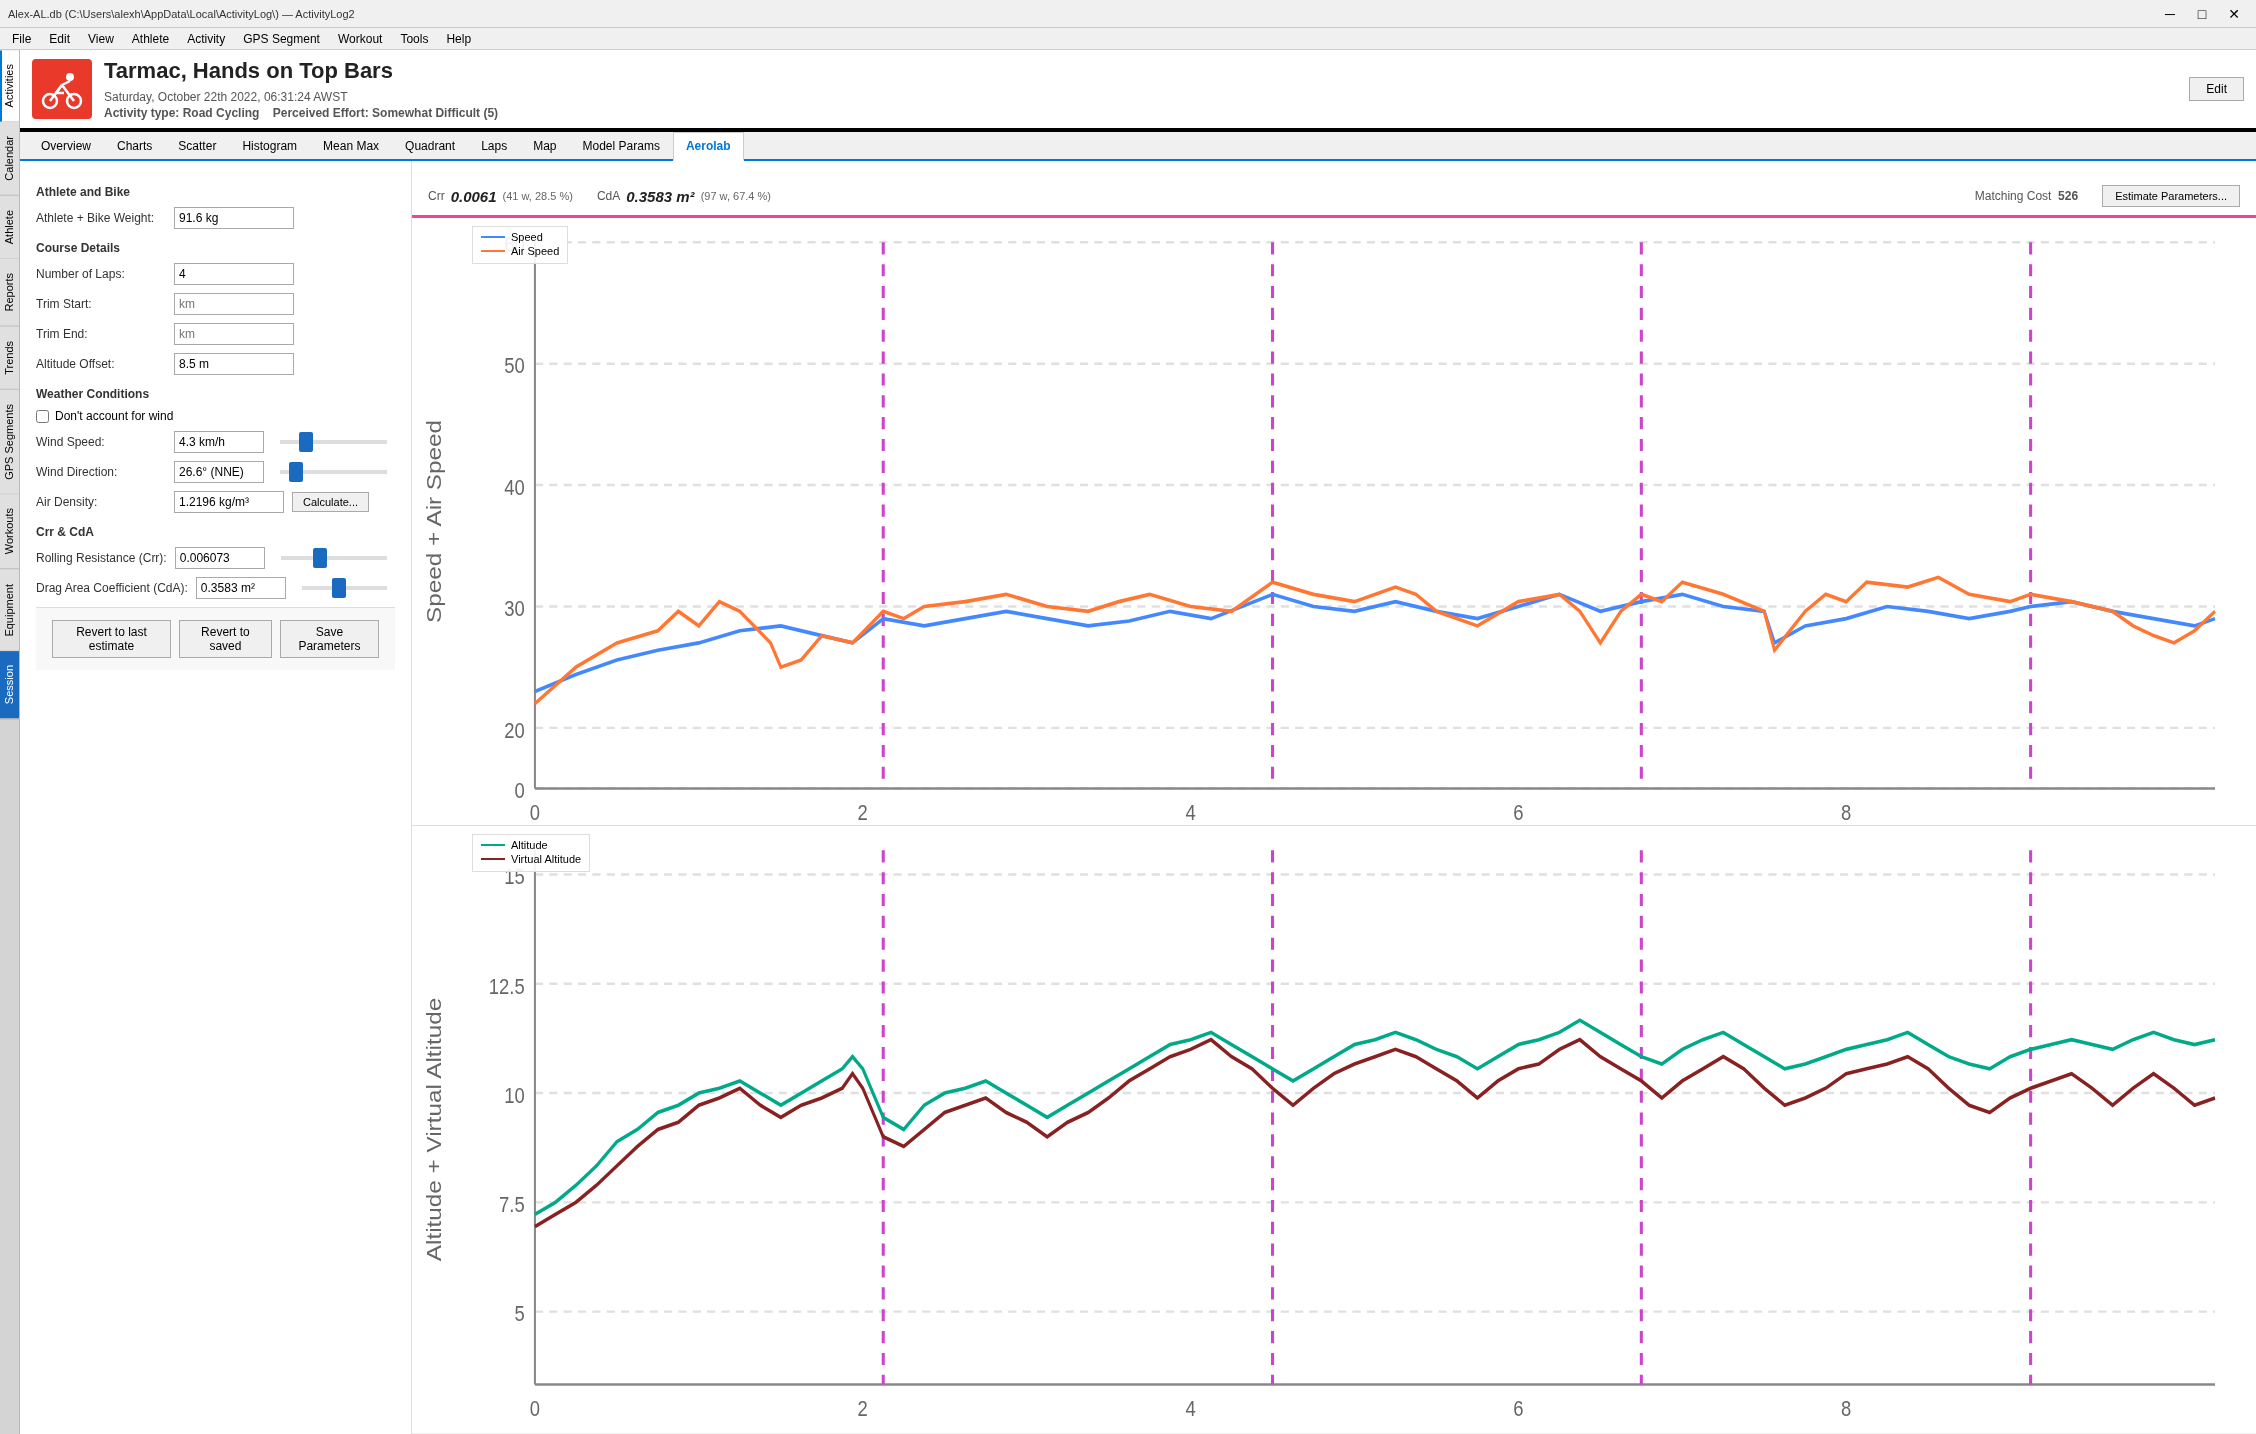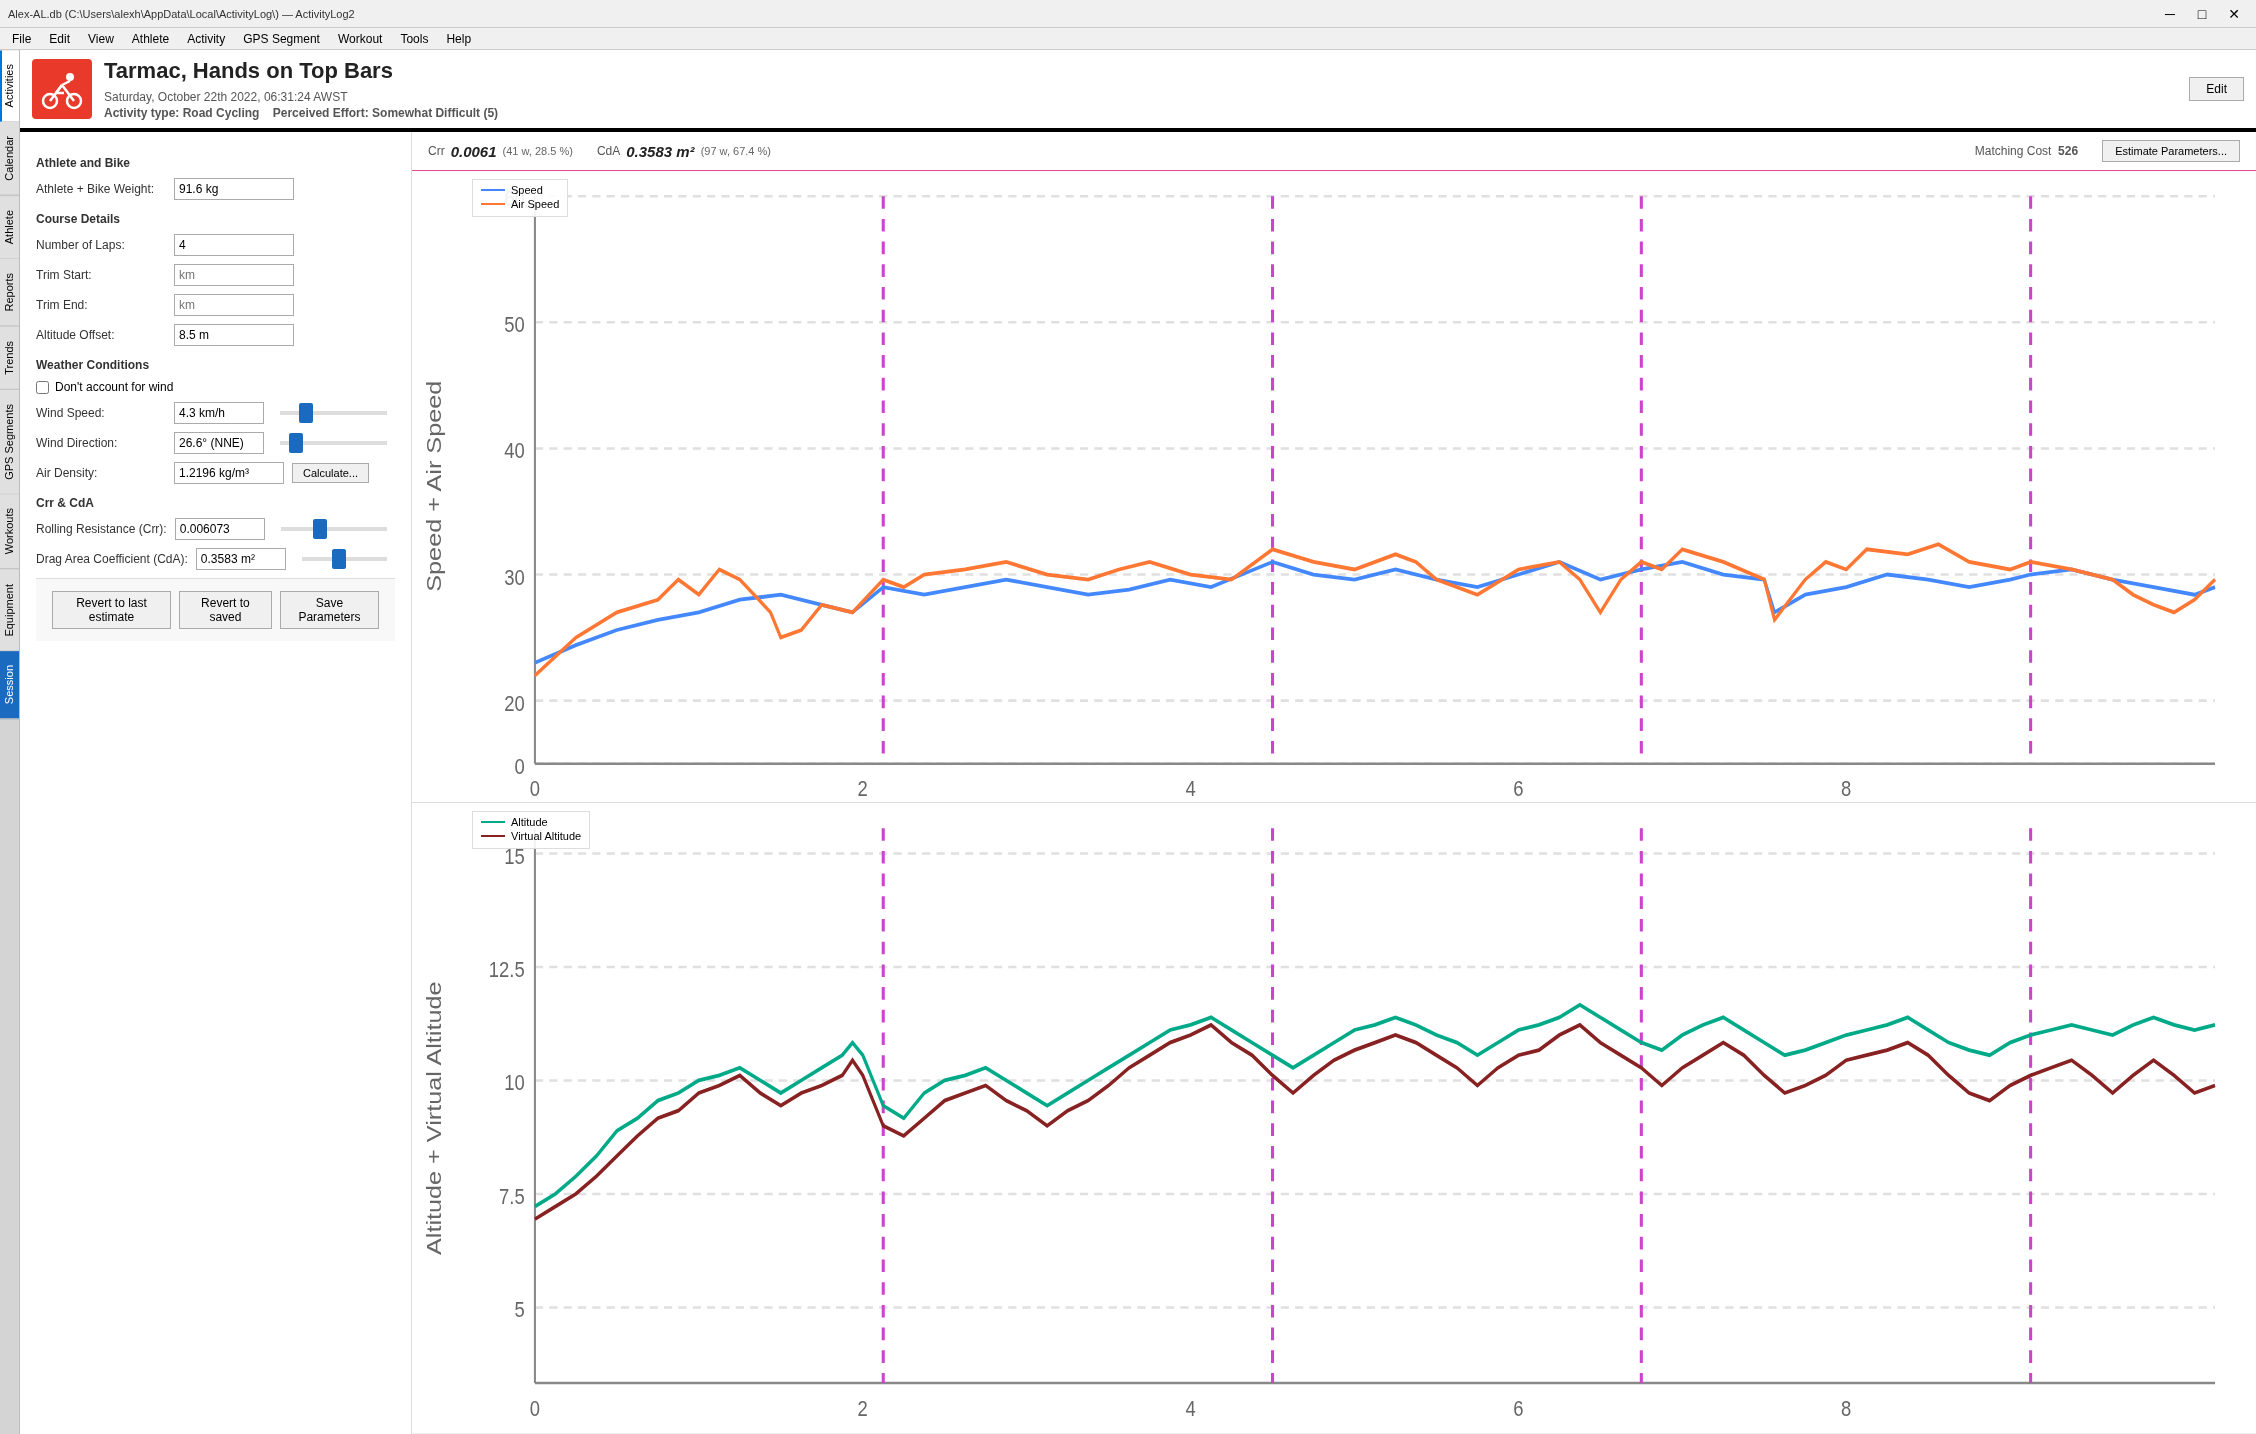--- a/index.html
+++ b/index.html
@@ -204,23 +204,24 @@
       display: flex;
       flex-direction: column;
       overflow: hidden;
     }
     
     
     .stats-header {
       display: flex;
       align-items: center;
       padding: 8px 16px;
-      border-bottom: 1px solid #ec4899;
+      border-bottom: 3px solid #ec4899;
       gap: 24px;
       background: #fff;
+      margin-top: 16px;
     }
     .stat-group { display: flex; align-items: center; gap: 6px; }
     .stat-label { font-size: 12px; color: #555; }
     .stat-value { font-size: 15px; font-weight: bold; color: #222; font-style: italic; }
     .stat-unit { font-size: 11px; color: #666; }
     .matching-cost { margin-left: auto; font-size: 12px; color: #555; }
     .estimate-btn {
       padding: 4px 12px;
       background: #f0f0f0;
       border: 1px solid #aaa;
@@ -346,20 +347,32 @@
             <strong>Road Cycling</strong>
             &nbsp;&nbsp;
             <span>Perceived Effort:</span>
             <strong>Somewhat Difficult (5)</strong>
           </div>
         </div>
       </div>
       <button class="edit-btn">Edit</button>
     </div>
 
+    <div class="tabs-row">
+      <div class="tab">Overview</div>
+      <div class="tab">Charts</div>
+      <div class="tab">Scatter</div>
+      <div class="tab">Histogram</div>
+      <div class="tab">Mean Max</div>
+      <div class="tab">Quadrant</div>
+      <div class="tab">Laps</div>
+      <div class="tab">Map</div>
+      <div class="tab">Model Params</div>
+      <div class="tab active">Aerolab</div>
+    </div>
 
     <div class="content-area">
 
       <div class="left-panel">
 
         <div class="section-title">Athlete and Bike</div>
 
         <div class="form-row">
           <span class="form-label">Athlete + Bike Weight:</span>
           <input class="form-input" type="text" value="91.6 kg" style="">

